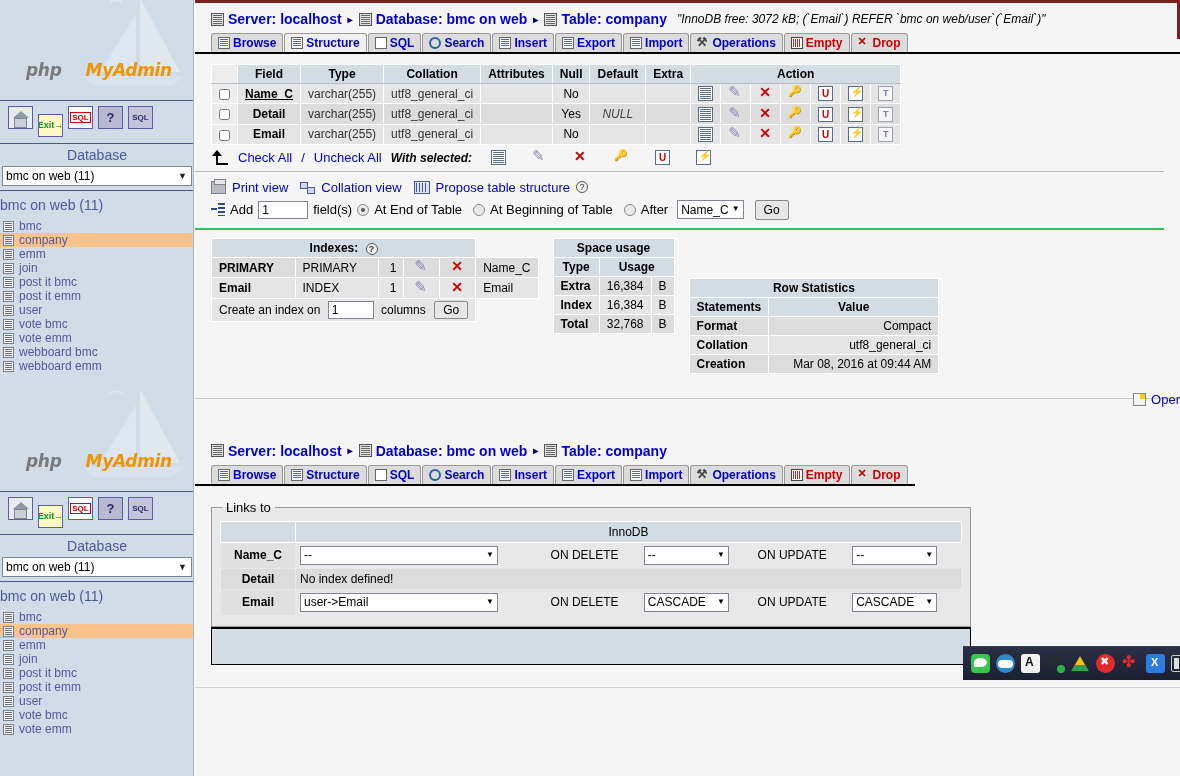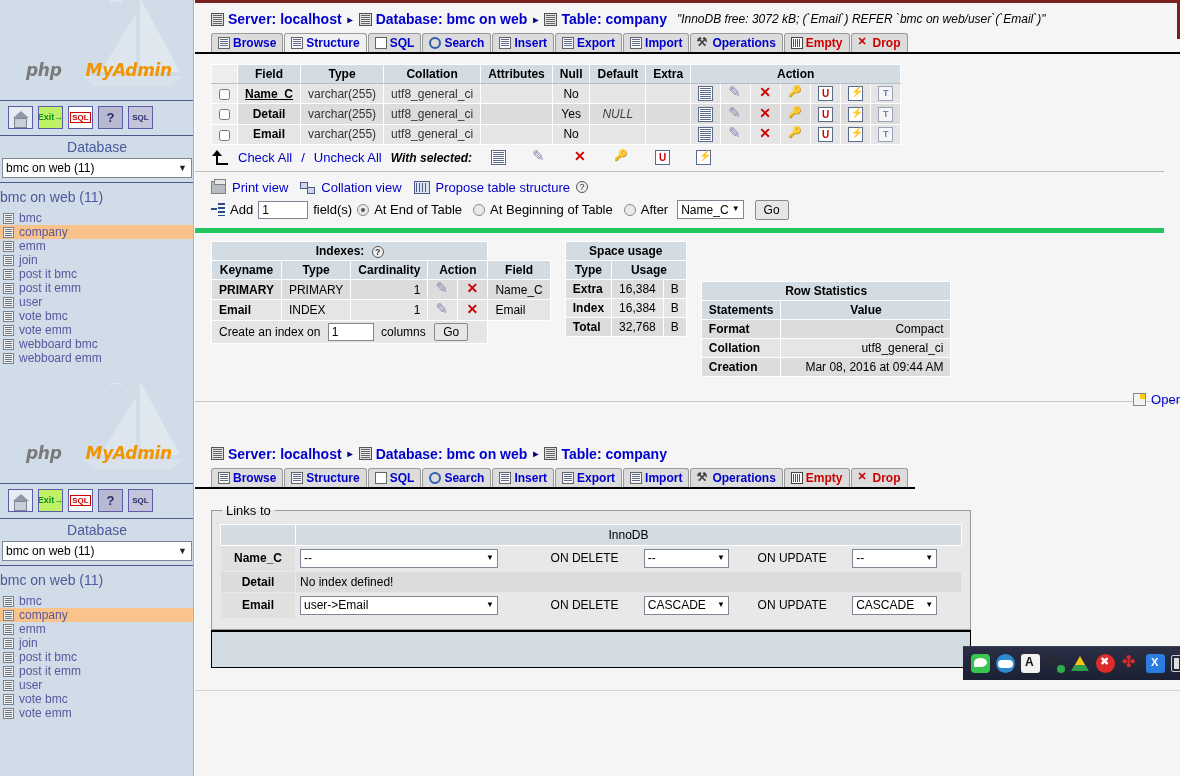--- a/index.html
+++ b/index.html
@@ -60,21 +60,21 @@
   }
   .ico-home::before {
     content:""; width:0;height:0;
     border-left:8px solid transparent;border-right:8px solid transparent;
     border-bottom:7px solid #9099a8; position:absolute; top:4px;
   }
   .ico-home::after {
     content:""; width:11px;height:8px;background:#c9ced8;
     position:absolute; top:11px; border:1px solid #7f8794;
   }
-  .ico-exit { background:#bef264; }
+  .ico-exit { background:#fef9c3;margin-top:8px; }
   .ico-exit .grn { color:#0a8f24; font-size:9px; font-weight:bold; line-height:1; }
   .ico-sql { background:#fff; }
   .ico-sql .red { color:#cc0000; font-size:8px; font-weight:bold; border:1px solid #cc0000; padding:0 1px;}
   .ico-q { background:#b8b8d0; color:#2b2b6b; font-size:13px; font-weight:bold; }
   .ico-qs { background:#c4c4da; color:#2b2b6b; font-size:8px; font-weight:bold; }
   .sb-dbhead {
     text-align:center; color:#4a5a9a; font-size:14px;
     padding:3px 0 3px 0; background:#D0DCE8;
   }
   .sb-select {
@@ -261,21 +261,21 @@
   .propico::after{content:"";position:absolute;left:1px;top:1px;right:1px;bottom:1px;
      background:repeating-linear-gradient(to right,#4a5a8a 0,#4a5a8a 1px,#dde3ee 1px,#dde3ee 3px);}
   .helpq {
     display:inline-block; width:12px;height:12px; border:1px solid #555; border-radius:50%;
     font-size:9px; line-height:11px; text-align:center; color:#333; background:#f0f0f0;
   }
 
   .addrow{
     display:flex; align-items:center; gap:5px;
     padding: 3px 0 6px 16px; font-size:13px;
-    border-bottom:5px solid #22c55e; width:969px; padding-bottom:8px;
+    border-bottom:2px solid #22c55e; width:969px; padding-bottom:8px;
   }
   .addico{ width:14px;height:13px; position:relative; flex:none;}
   .addico::before{content:"";position:absolute;left:0;top:5px;width:6px;height:2px;background:#2b4a8a;}
   .addico::after{content:"";position:absolute;left:7px;top:0;width:7px;height:13px;
      background:repeating-linear-gradient(to bottom,#2b4a8a 0,#2b4a8a 2px,transparent 2px,transparent 4px);}
   .ti {
     border:1px solid #7f8794; background:#fff; height:18px; padding:0 3px;
     font-family:"Liberation Sans",sans-serif; font-size:12px;
   }
   .radio{ width:12px;height:12px;border:1px solid #8a8a8a;border-radius:50%;background:#e9e9e9;display:inline-block;position:relative;vertical-align:middle;}
@@ -719,27 +719,20 @@
 
     <div class="inforow">
       <table class="idx">
         <thead>
           <tr>
             <th class="cap" colspan="5">
               <span>Indexes:</span>
               <span class="helpq" style="margin-left:4px;">?</span>
             </th>
           </tr>
-          <tr id="idx-head">
-              <th>Keyname</th>
-              <th>Type</th>
-              <th>Cardinality</th>
-              <th colspan="2">Action</th>
-              <th>Field</th>
-            </tr>
         </thead>
         <tbody id="idx-body">
             <tr>
               <td class="bold">PRIMARY</td>
               <td>PRIMARY</td>
               <td class="rgt">1</td>
               <td class="ctr"><span class="aic pencil"></span></td>
               <td class="ctr"><span class="aic x"></span></td>
               <td>Name_C</td>
             </tr>

